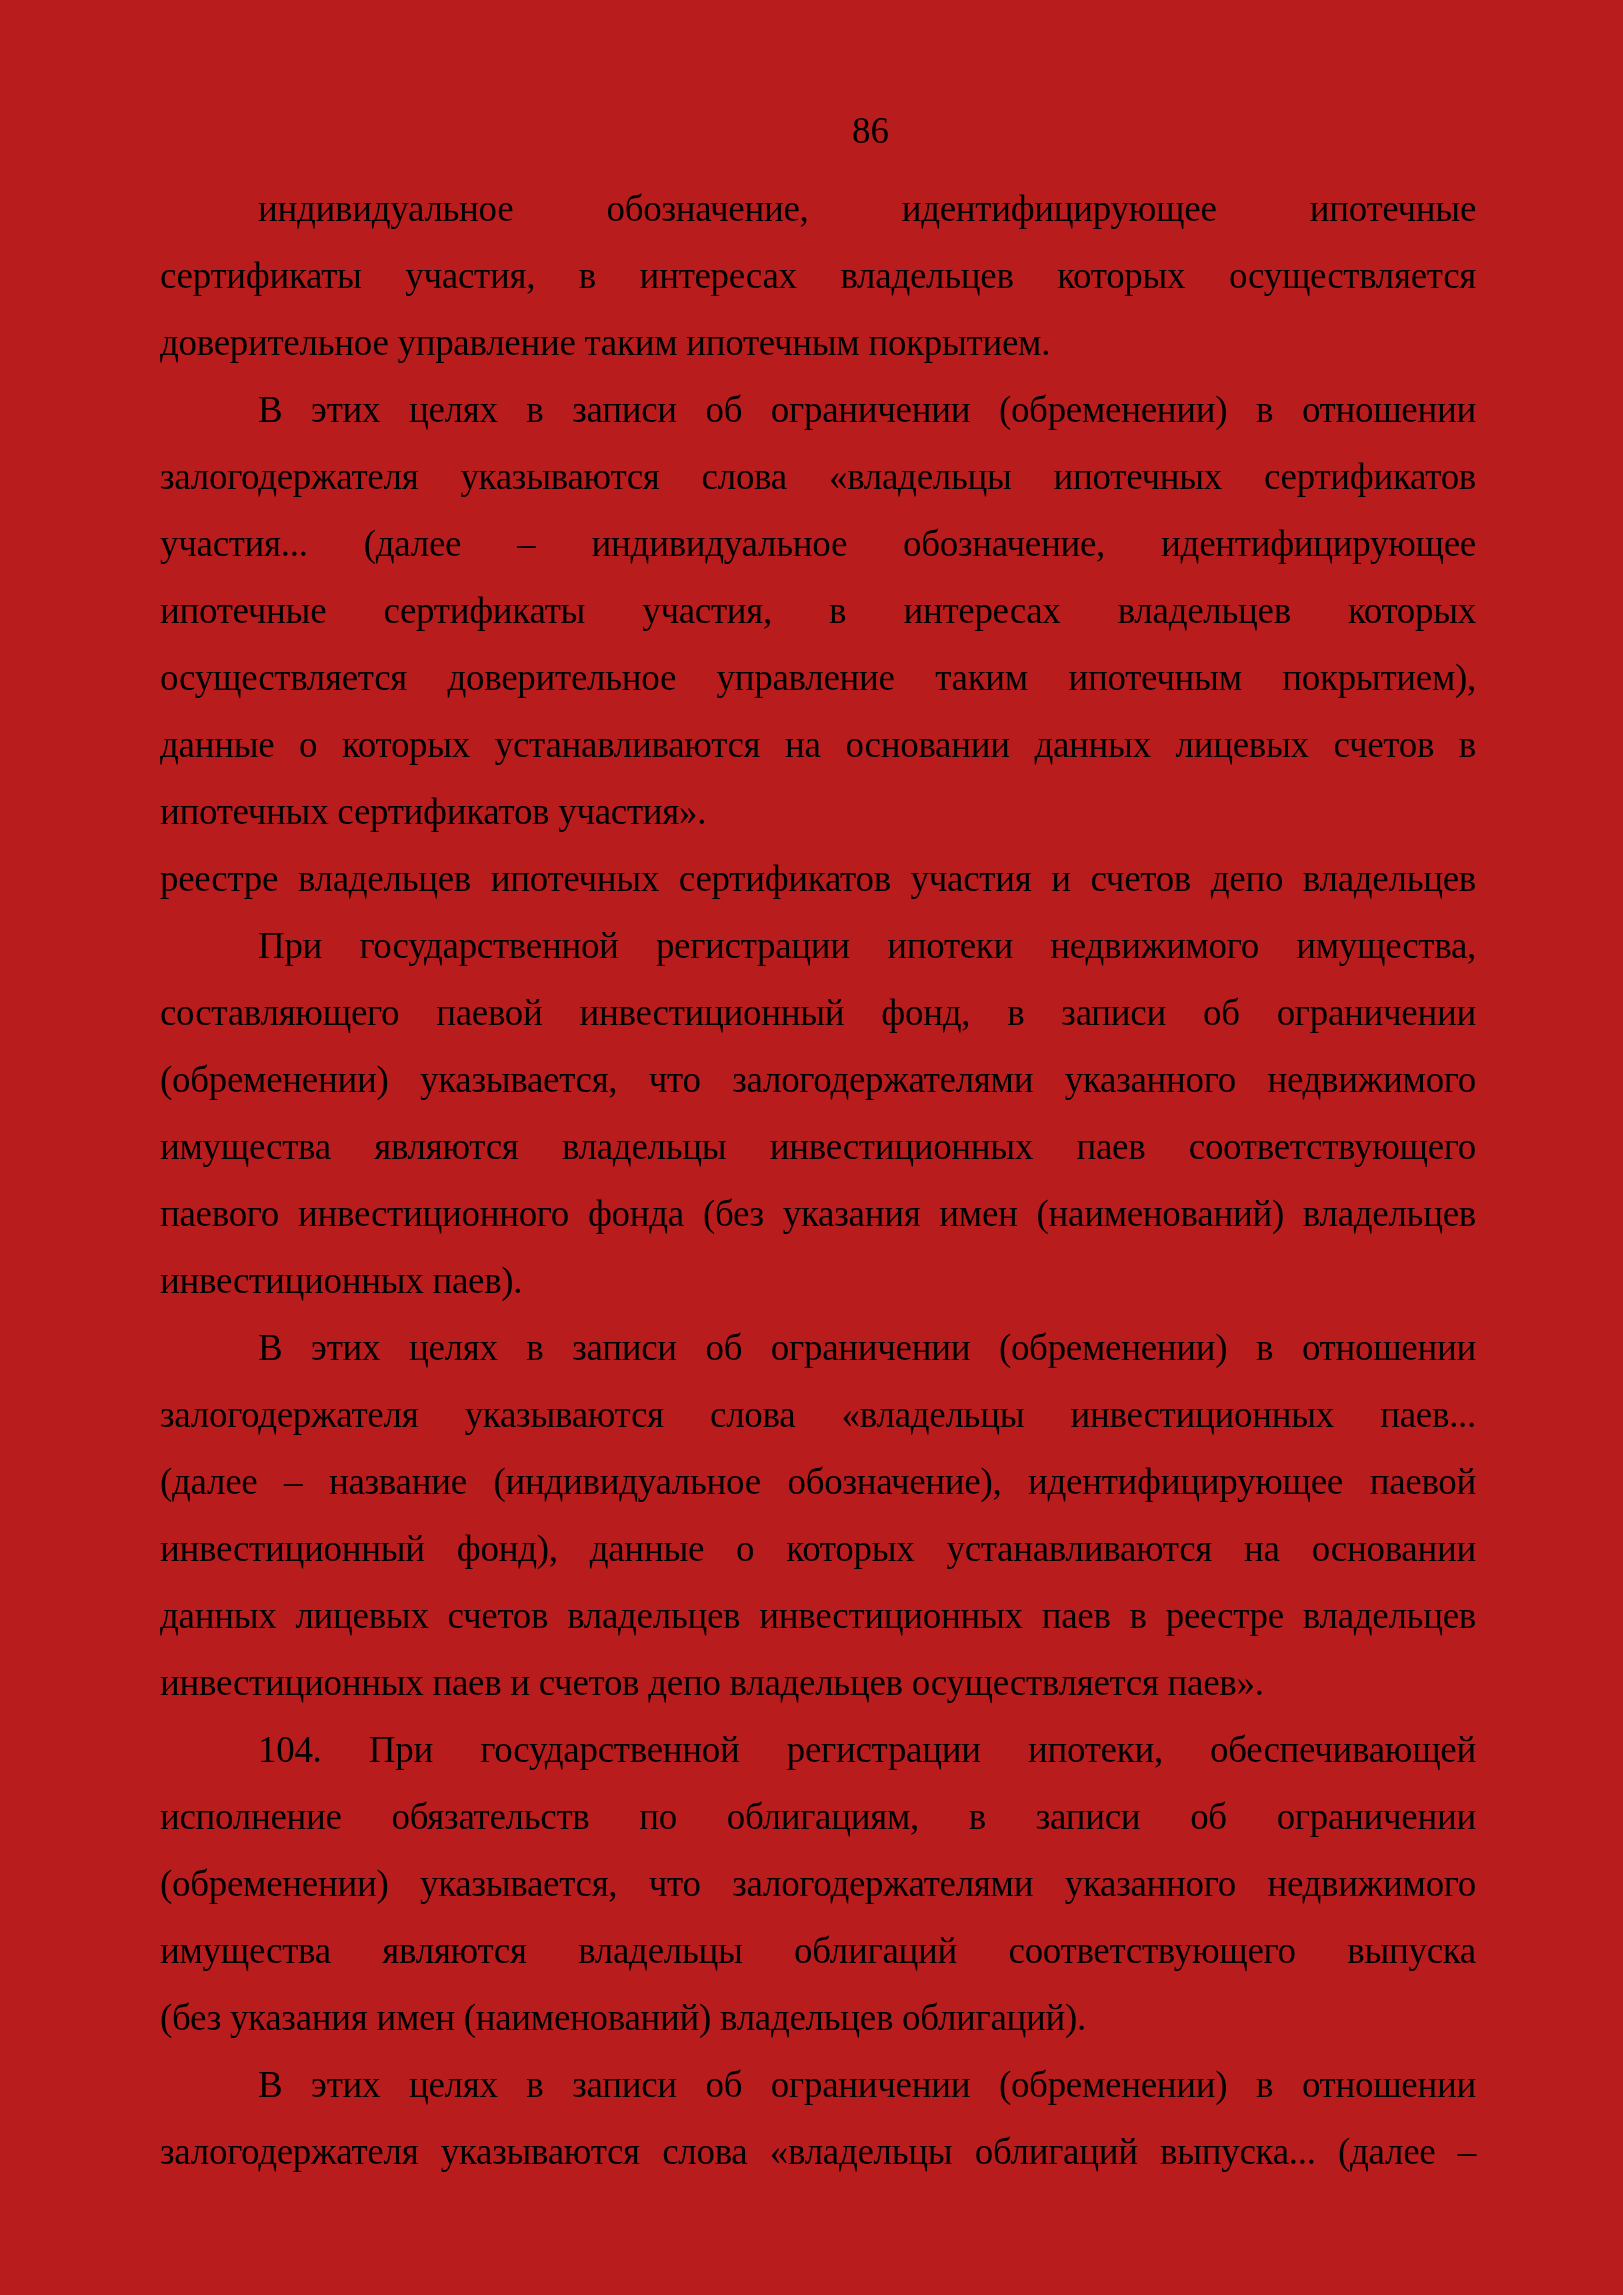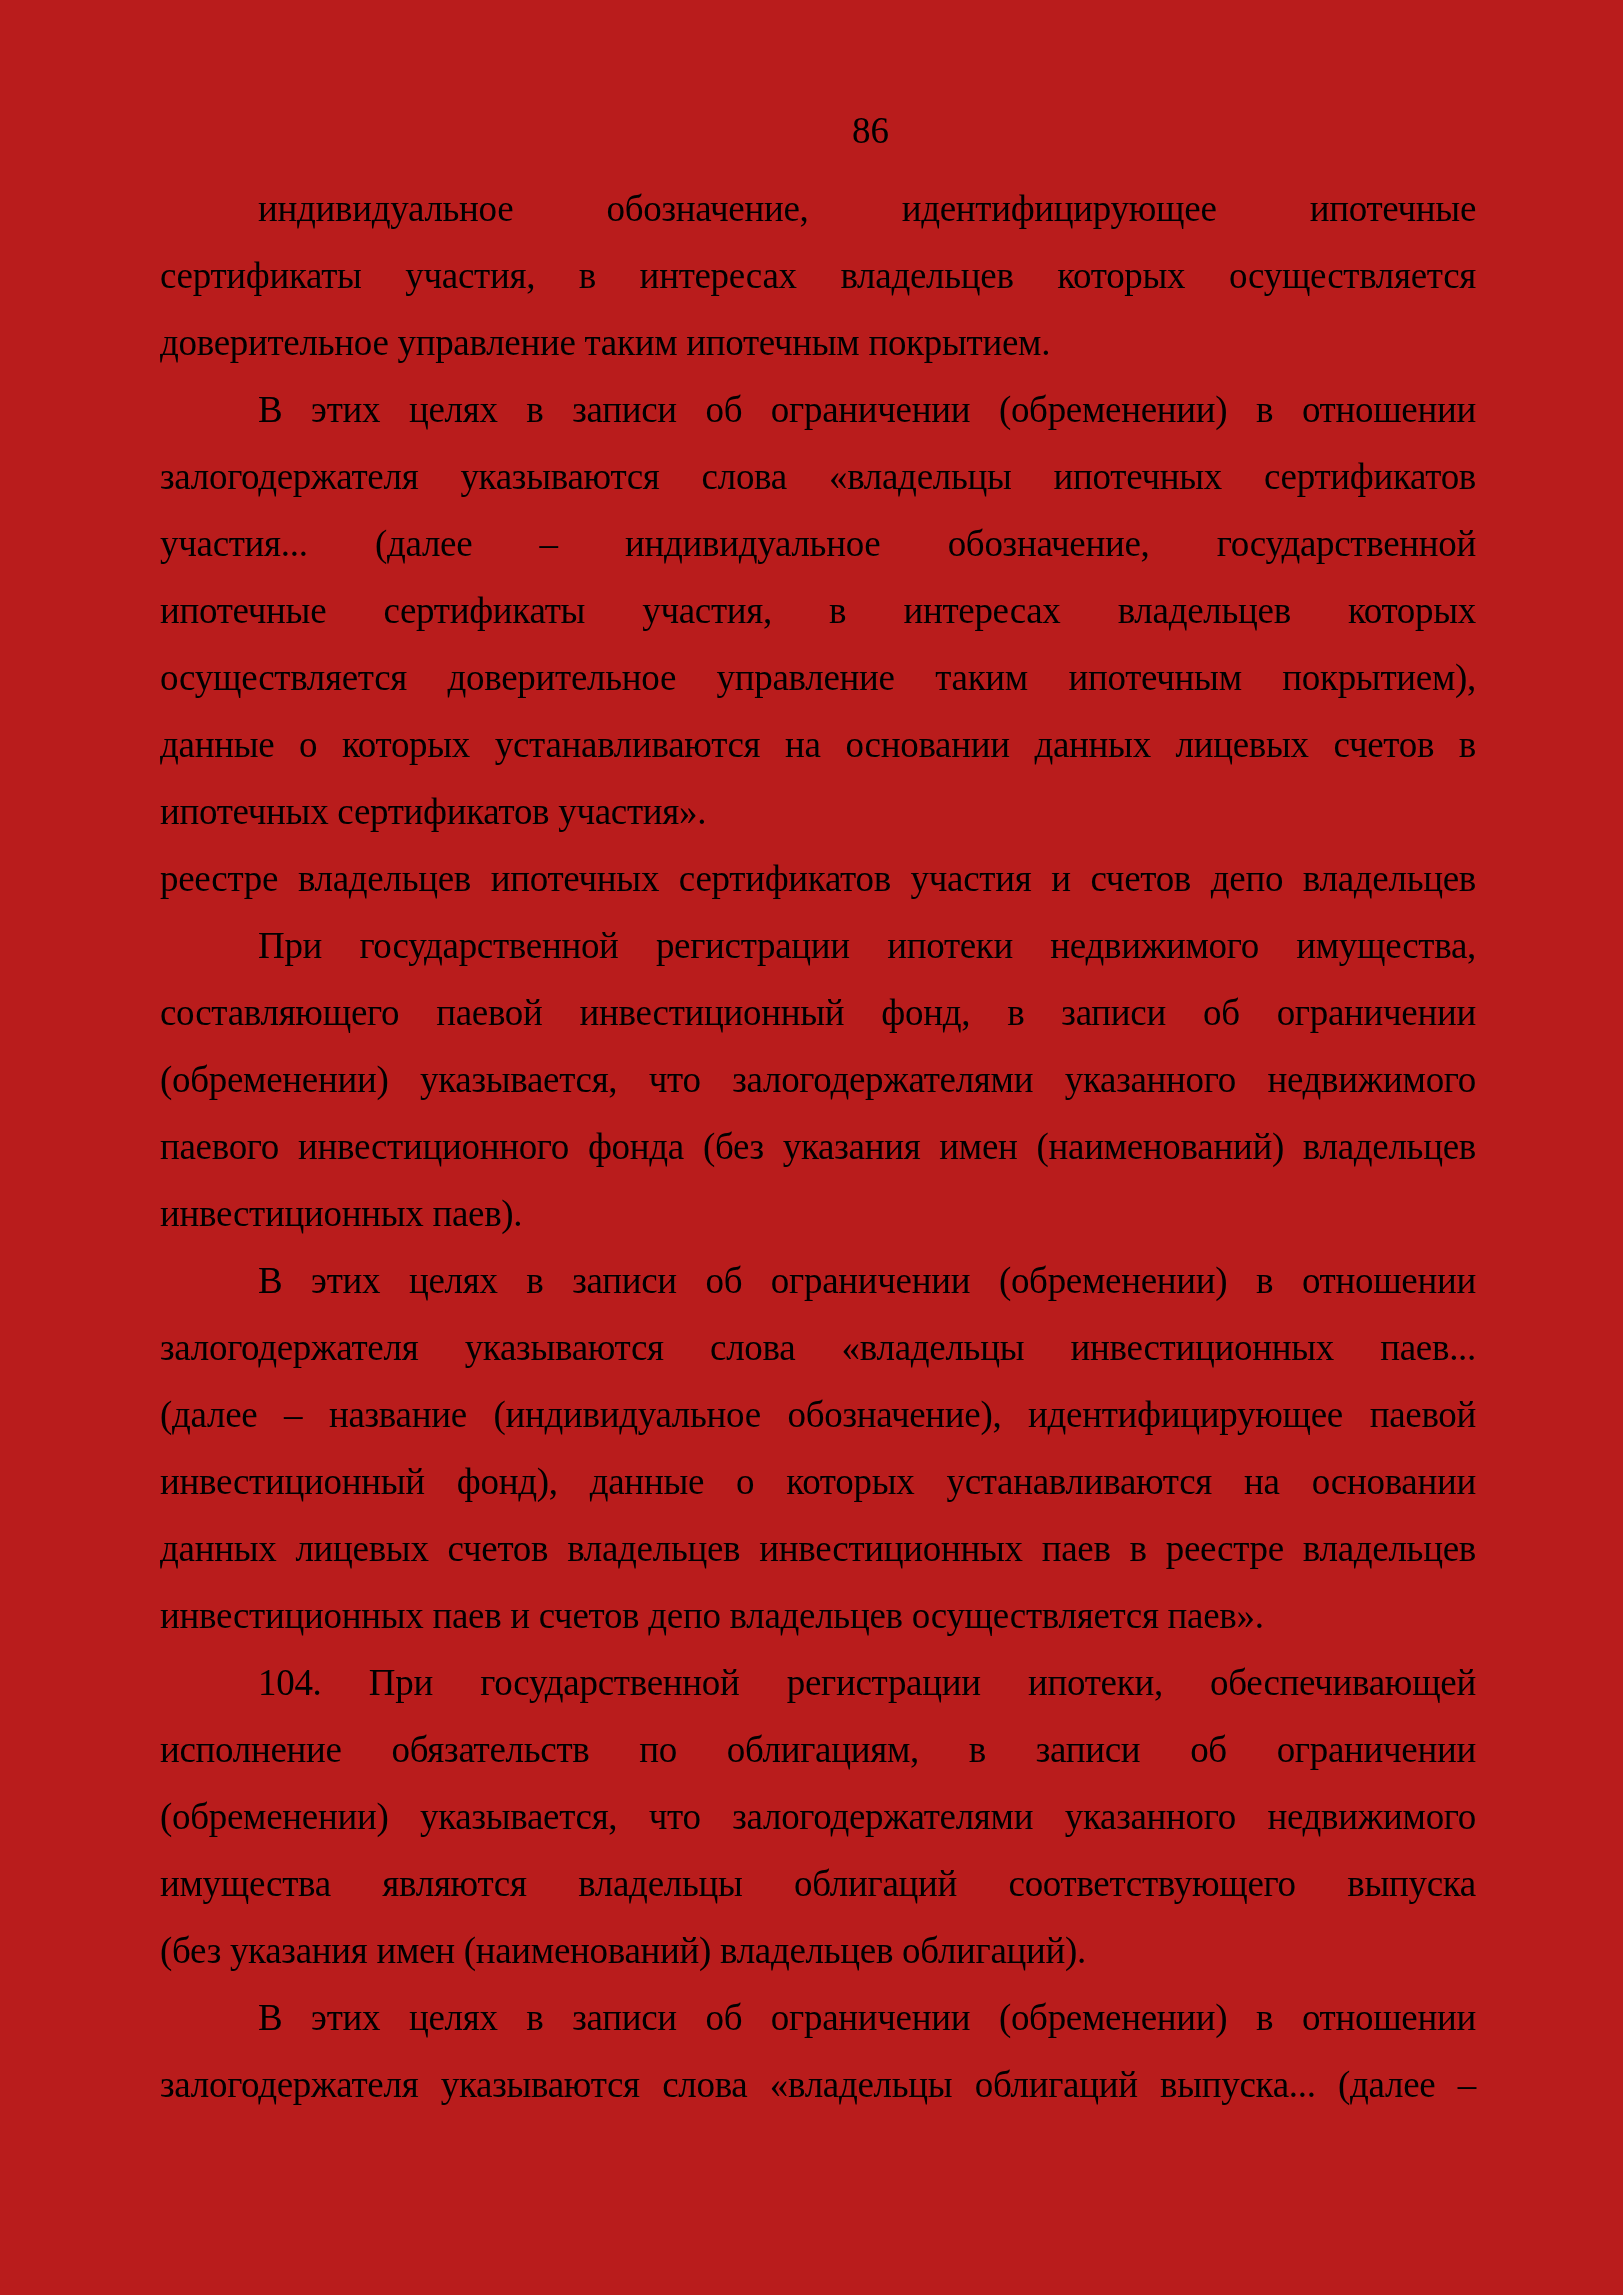--- a/index.html
+++ b/index.html
@@ -86,21 +86,21 @@
     </div>
 
     <div class="paragraph">
       <span class="line indent">
           <span class="inner">В этих целях в записи об ограничении (обременении) в отношении</span>
         </span>
       <span class="line">
           <span class="inner">залогодержателя указываются слова «владельцы ипотечных сертификатов</span>
         </span>
       <span class="line">
-          <span class="inner">участия... (далее – индивидуальное обозначение, государственной</span>
+          <span class="inner">участия... (далее – индивидуальное обозначение, идентифицирующее</span>
         </span>
       <span class="line">
           <span class="inner">ипотечные сертификаты участия, в интересах владельцев которых</span>
         </span>
       <span class="line">
           <span class="inner">осуществляется доверительное управление таким ипотечным покрытием),</span>
         </span>
       <span class="line">
           <span class="inner">данные о которых устанавливаются на основании данных лицевых счетов в</span>
         </span>
@@ -114,20 +114,23 @@
 
     <div class="paragraph">
       <span class="line indent">
           <span class="inner">При государственной регистрации ипотеки недвижимого имущества,</span>
         </span>
       <span class="line">
           <span class="inner">составляющего паевой инвестиционный фонд, в записи об ограничении</span>
         </span>
       <span class="line">
           <span class="inner">(обременении) указывается, что залогодержателями указанного недвижимого</span>
+        </span>
+      <span class="line">
+          <span class="inner">имущества являются владельцы инвестиционных паев соответствующего</span>
         </span>
       <span class="line">
           <span class="inner">паевого инвестиционного фонда (без указания имен (наименований) владельцев</span>
         </span>
       <span class="line last">
           <span class="inner">инвестиционных паев).</span>
         </span>
     </div>
 
     <div class="paragraph">

